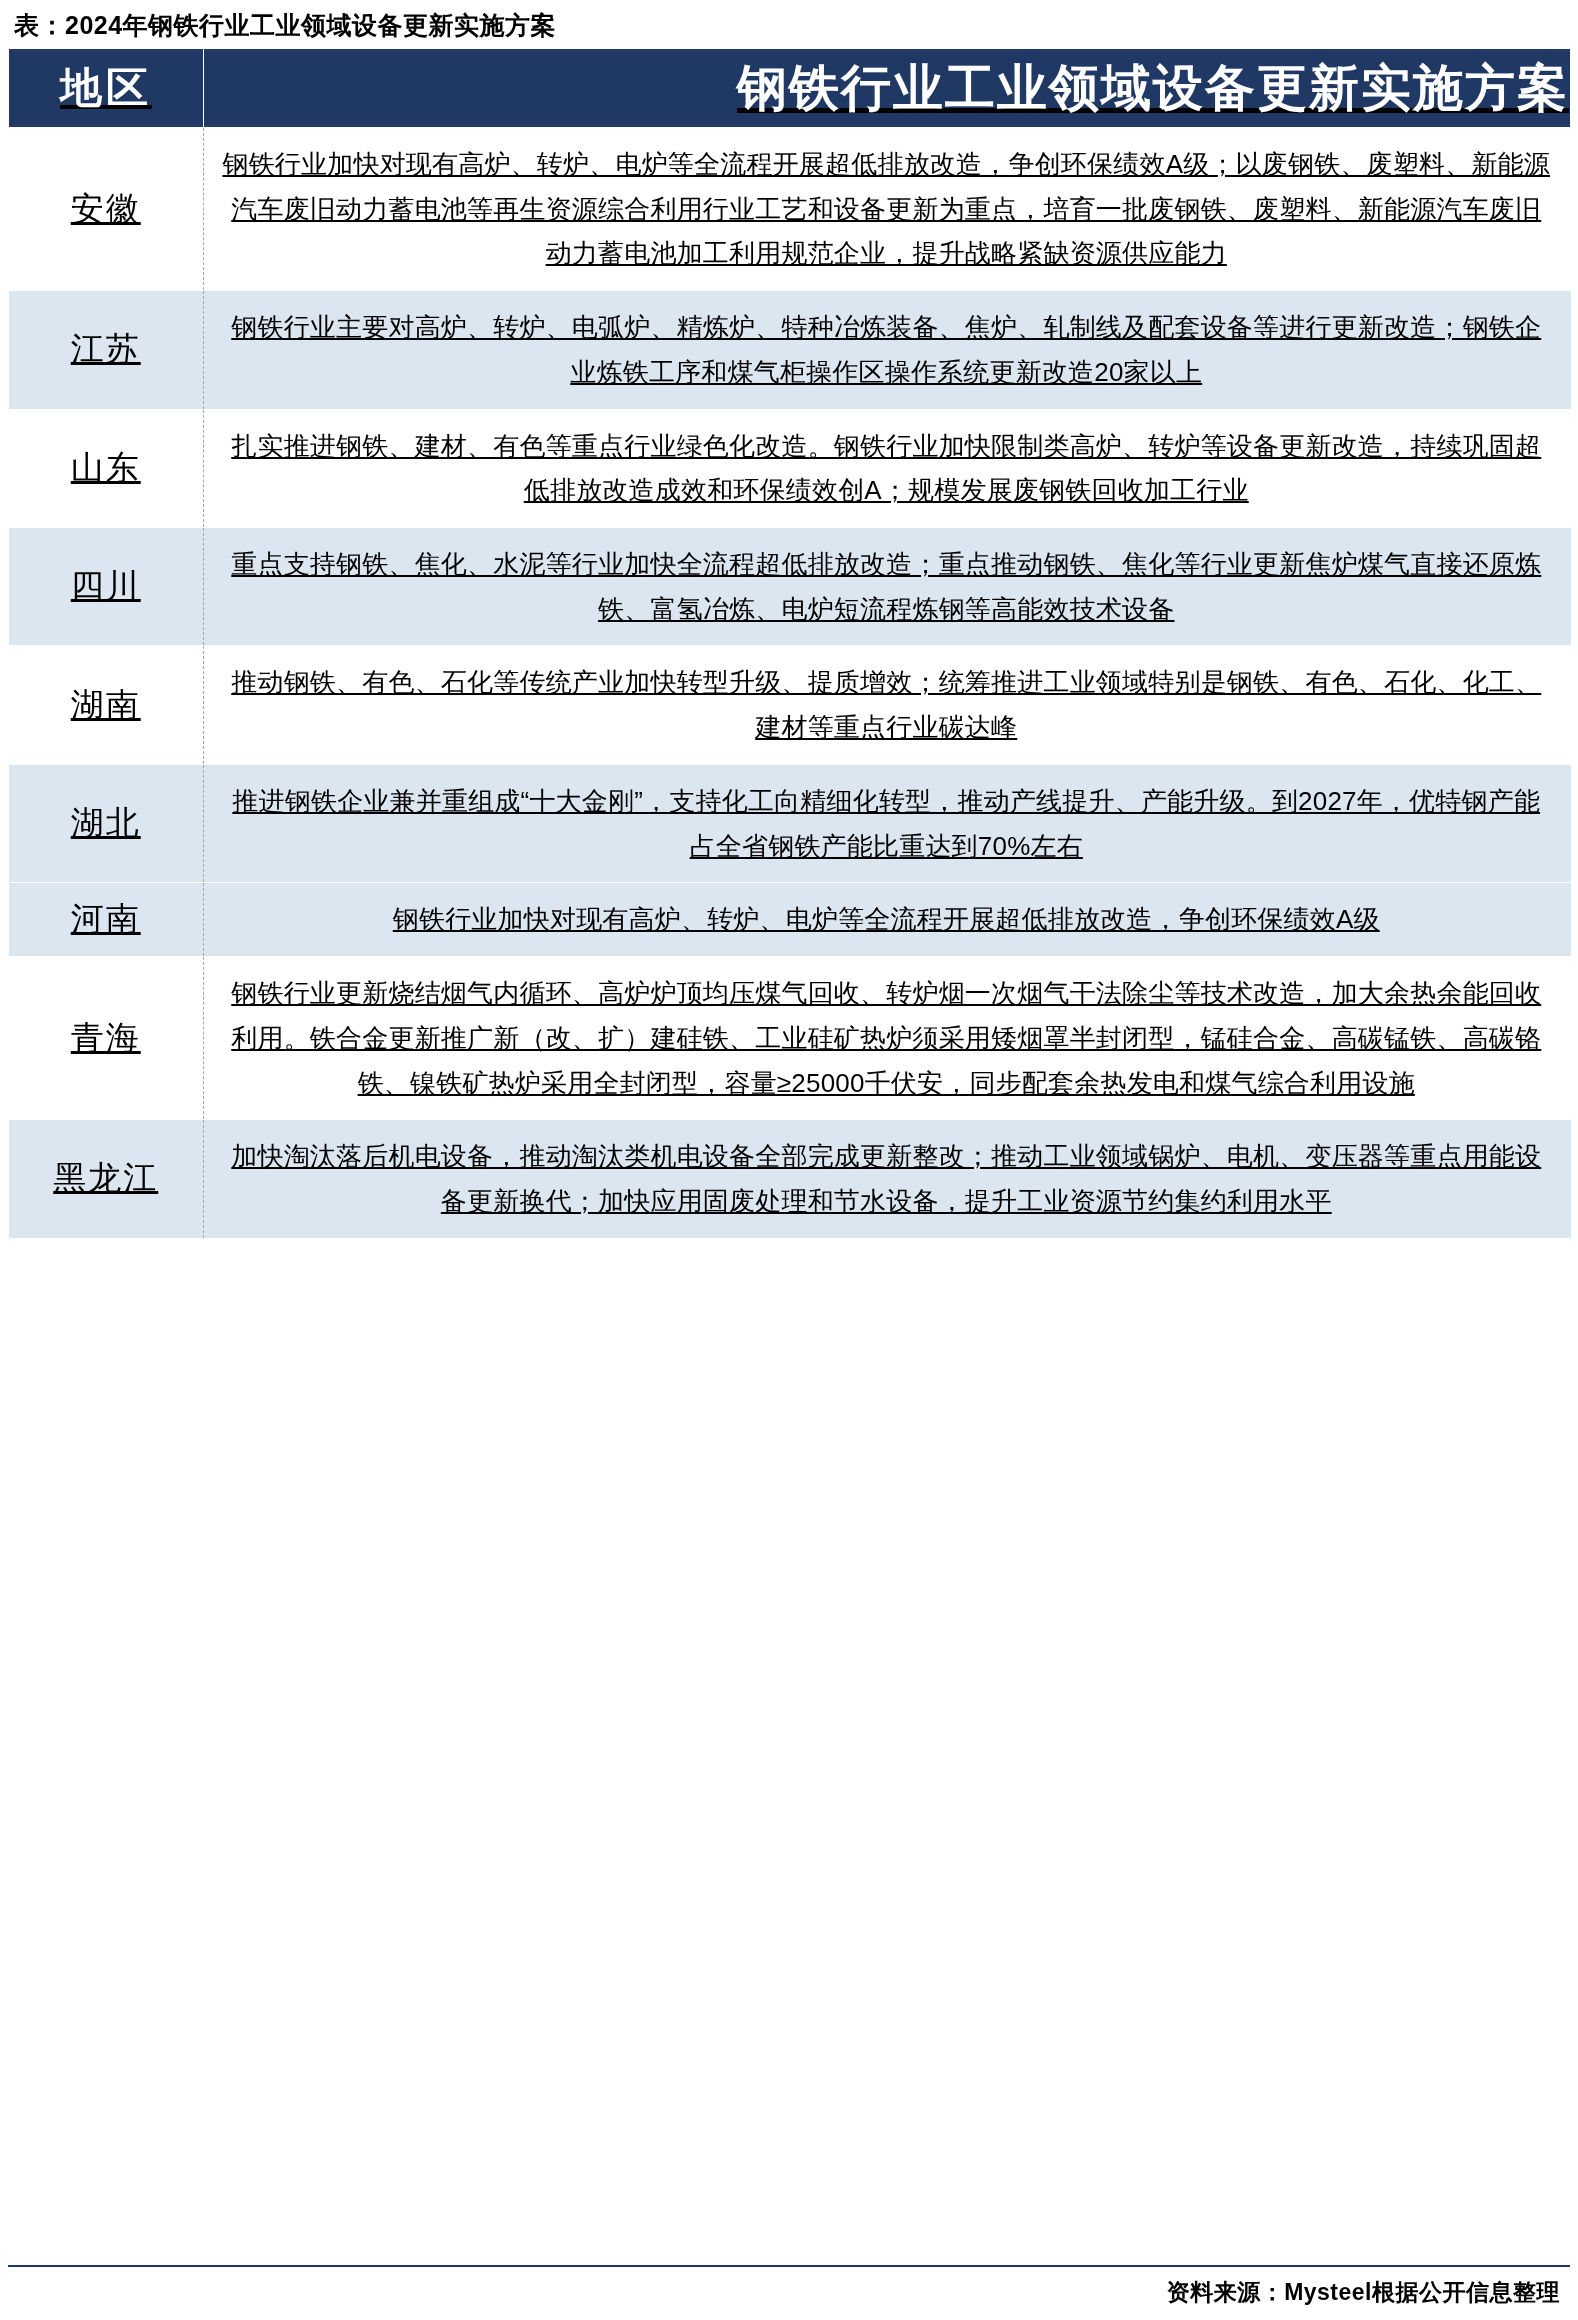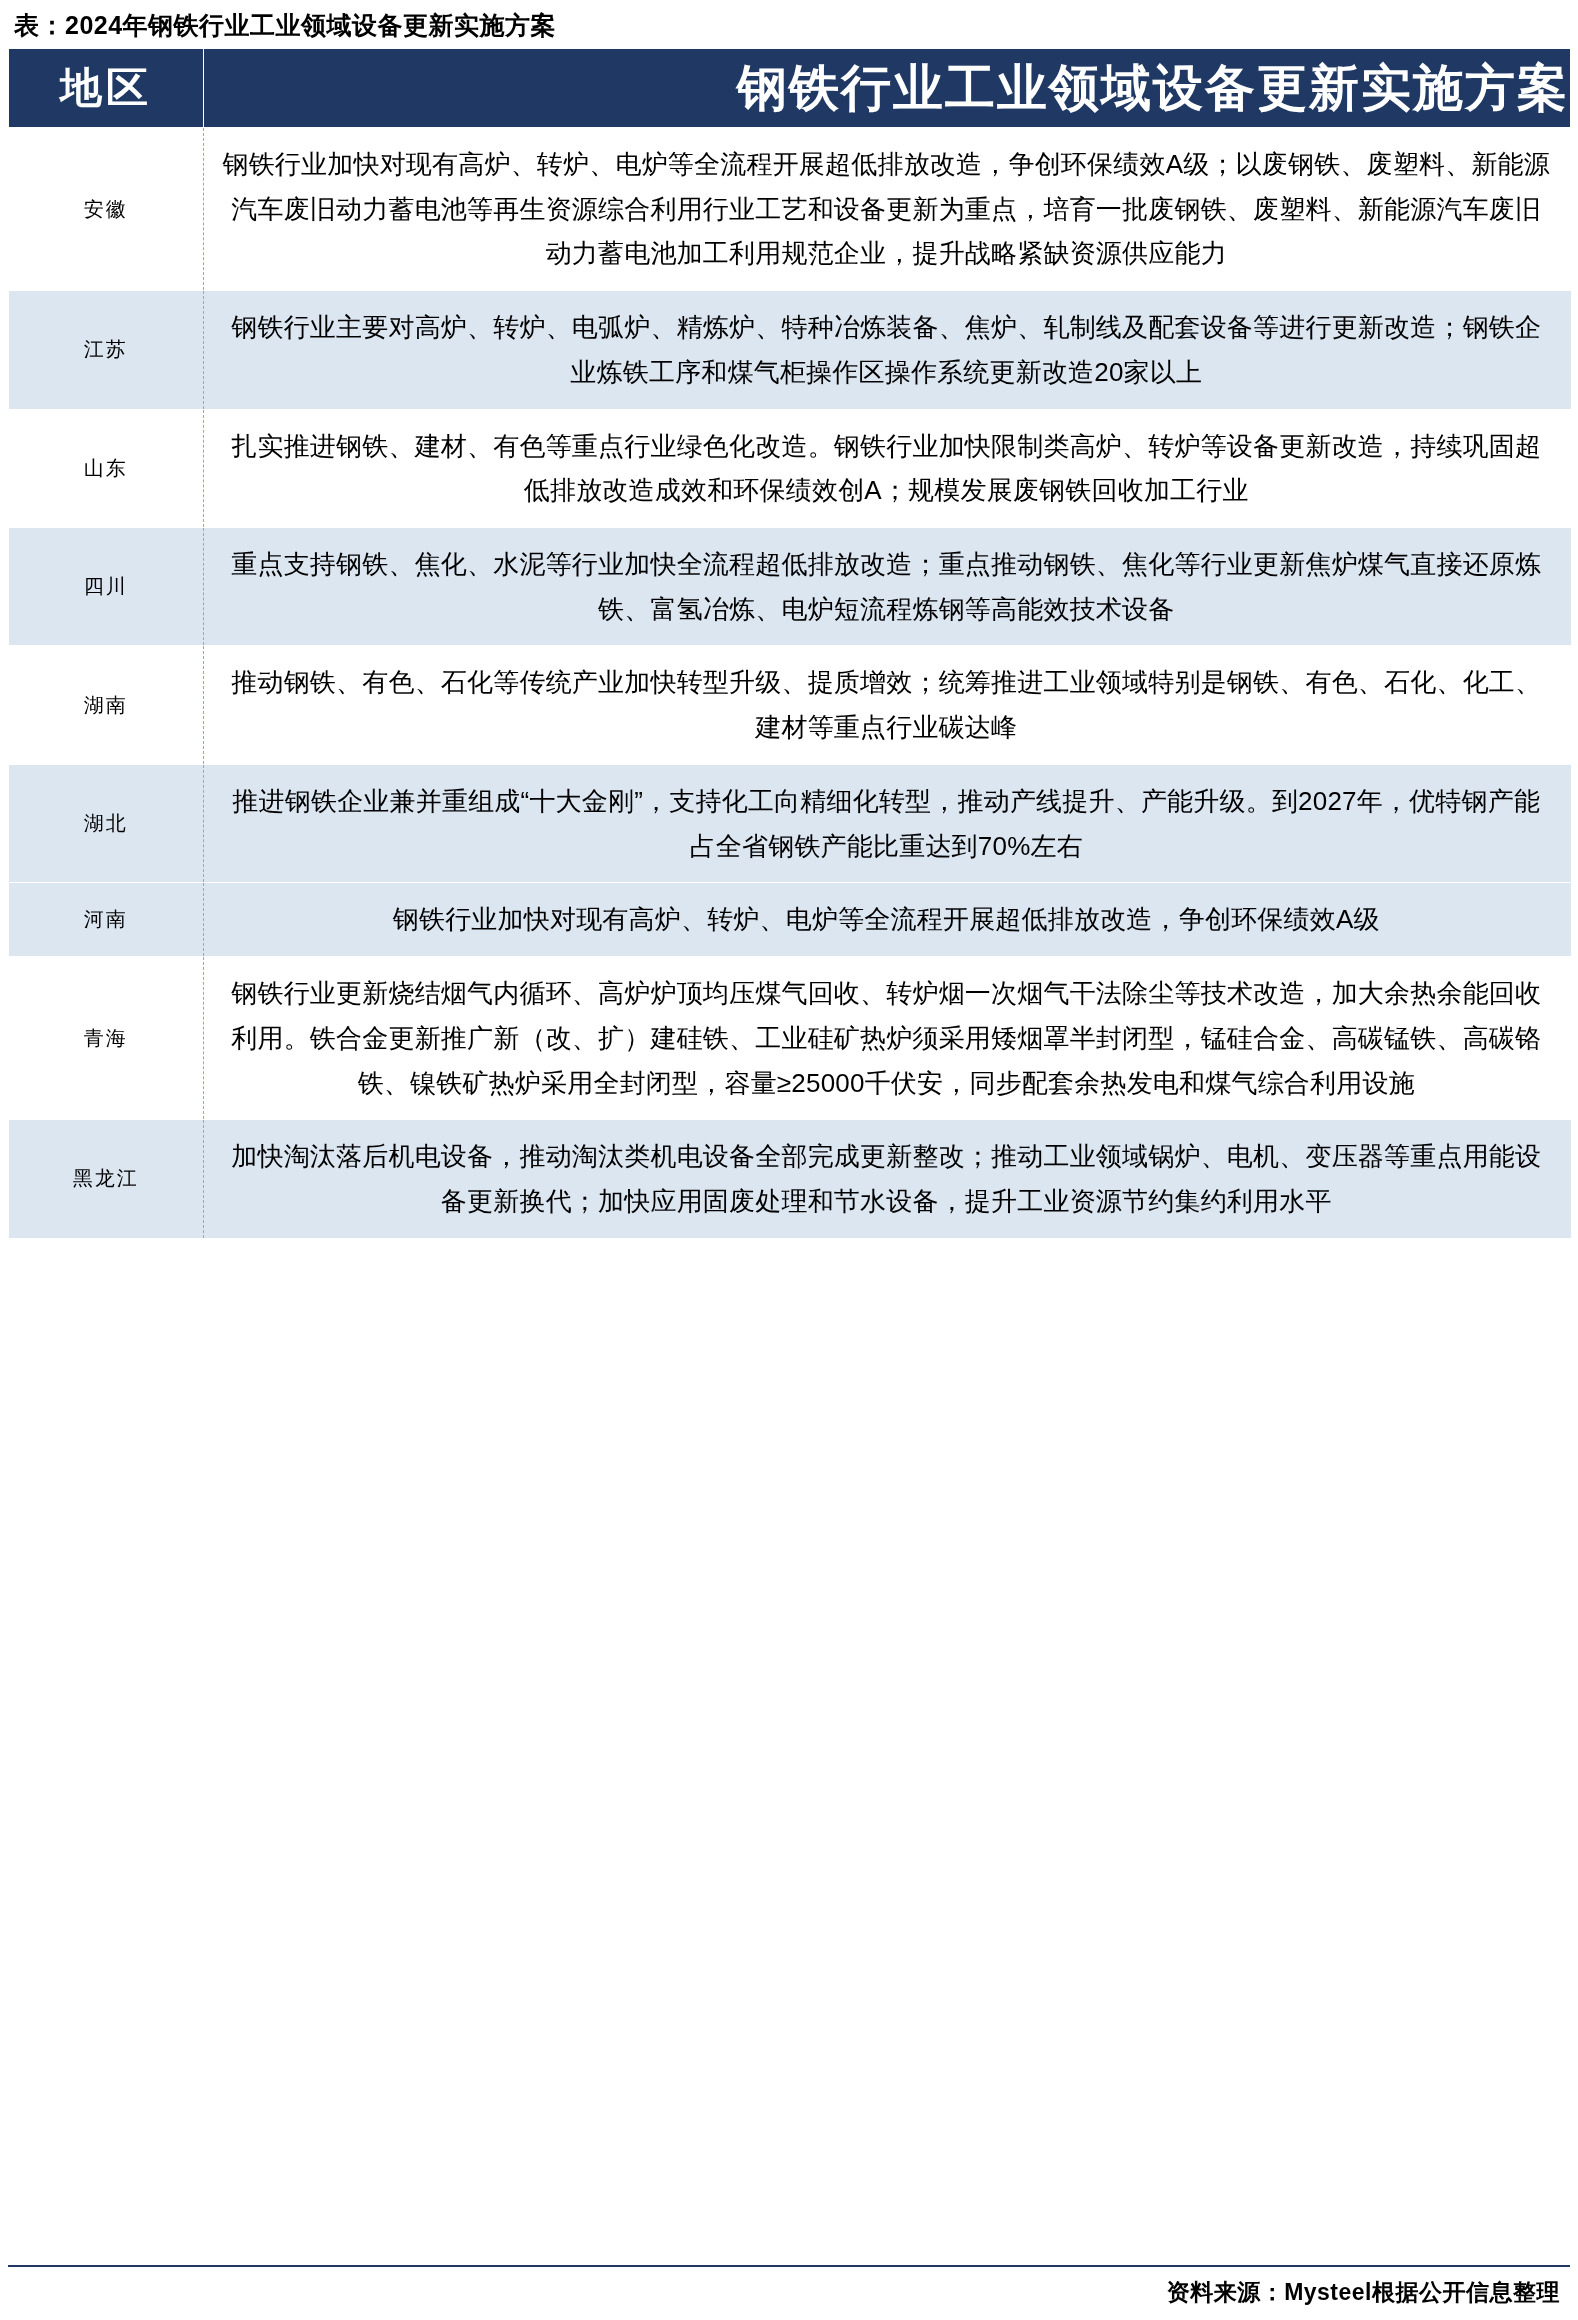--- a/index.html
+++ b/index.html
@@ -27,20 +27,21 @@
     font-weight: bold;
     padding: 10px 0 8px 14px;
     letter-spacing: 0.5px;
     line-height: 1.2;
   }
   table.main {
     border-collapse: collapse;
     width: 1562px;
     margin-left: 8px;
     table-layout: fixed;
+    text-decoration: underline;
   }
   table.main col.c1 { width: 195px; }
   table.main col.c2 { width: 1367px; }
 
   th.head-region, th.head-title {
     background: #1f3864;
     color: #ffffff;
     font-weight: bold;
     text-align: center;
     vertical-align: middle;
@@ -53,21 +54,21 @@
   }
   th.head-title {
     font-size: 50px;
     height: 76px;
     letter-spacing: 2px;
     text-align: right;
   }
   td.region {
     text-align: center;
     vertical-align: middle;
-    font-size: 20px;
+    font-size: 33px;
     letter-spacing: 2px;
     border-right: 1px dashed #9aa6b5;
     border-bottom: 1px solid #ffffff;
   }
   td.content {
     text-align: center;
     vertical-align: middle;
     font-size: 26px;
     line-height: 1.72;
     padding: 14px 18px 14px 16px;

